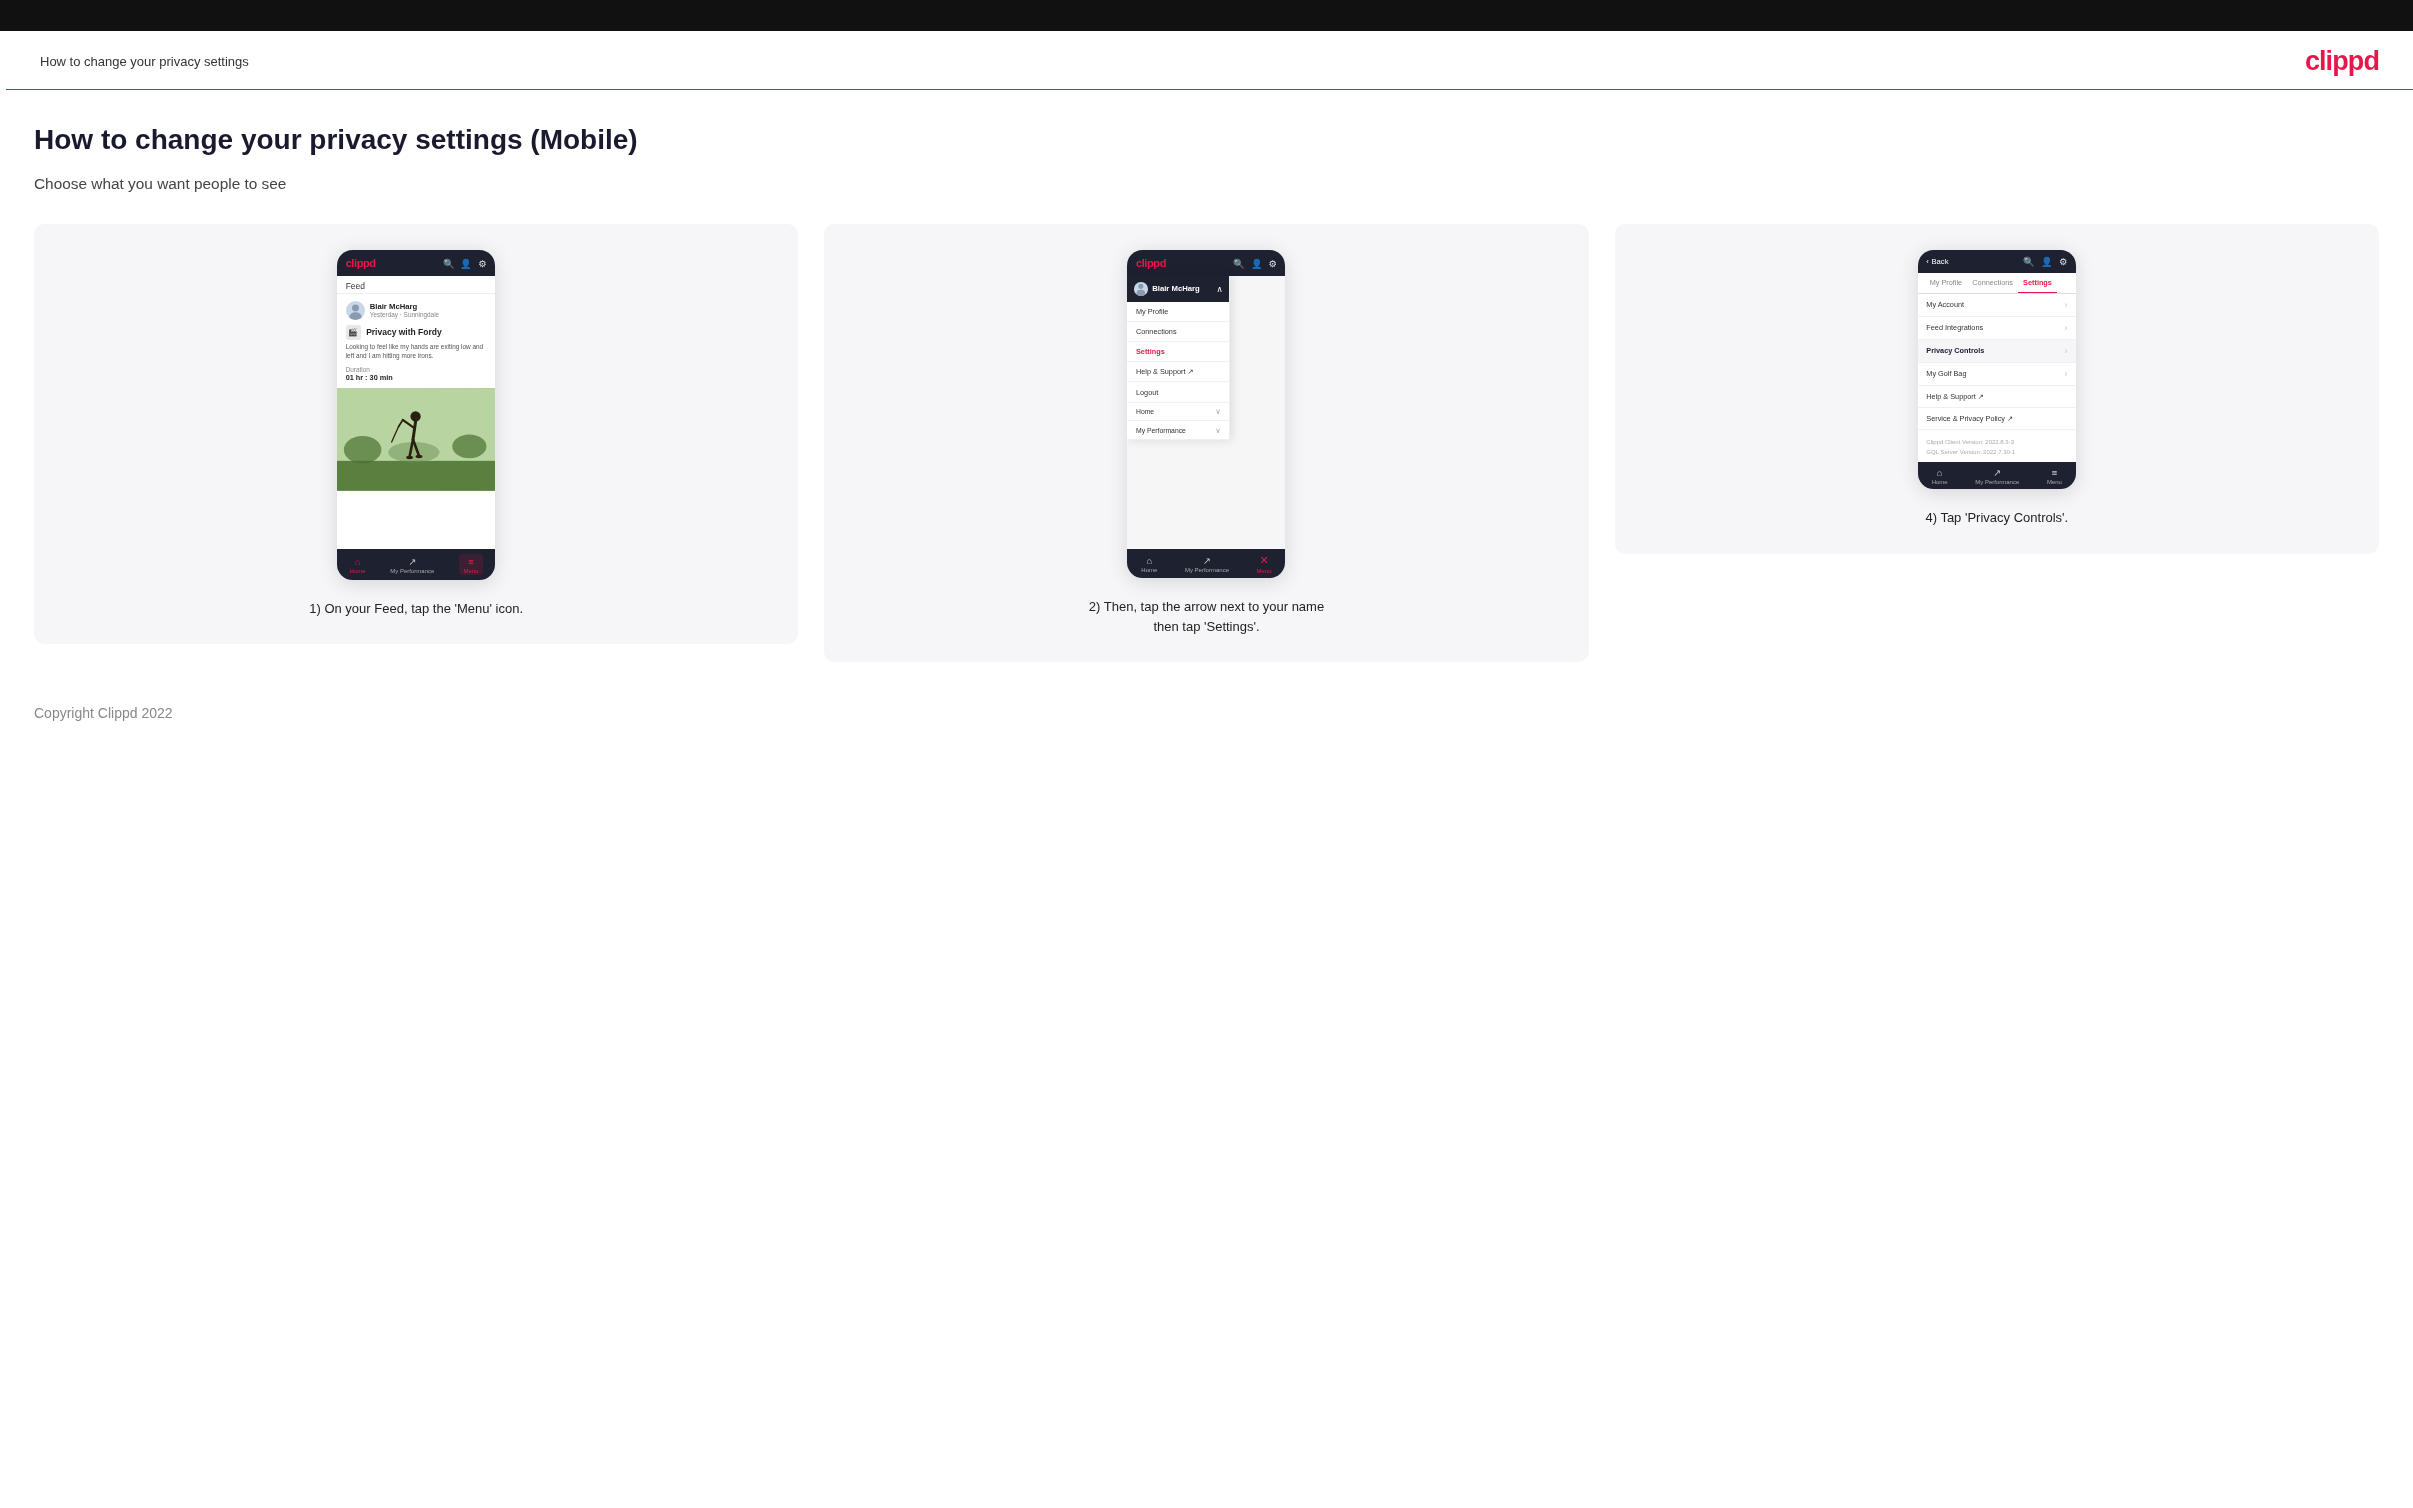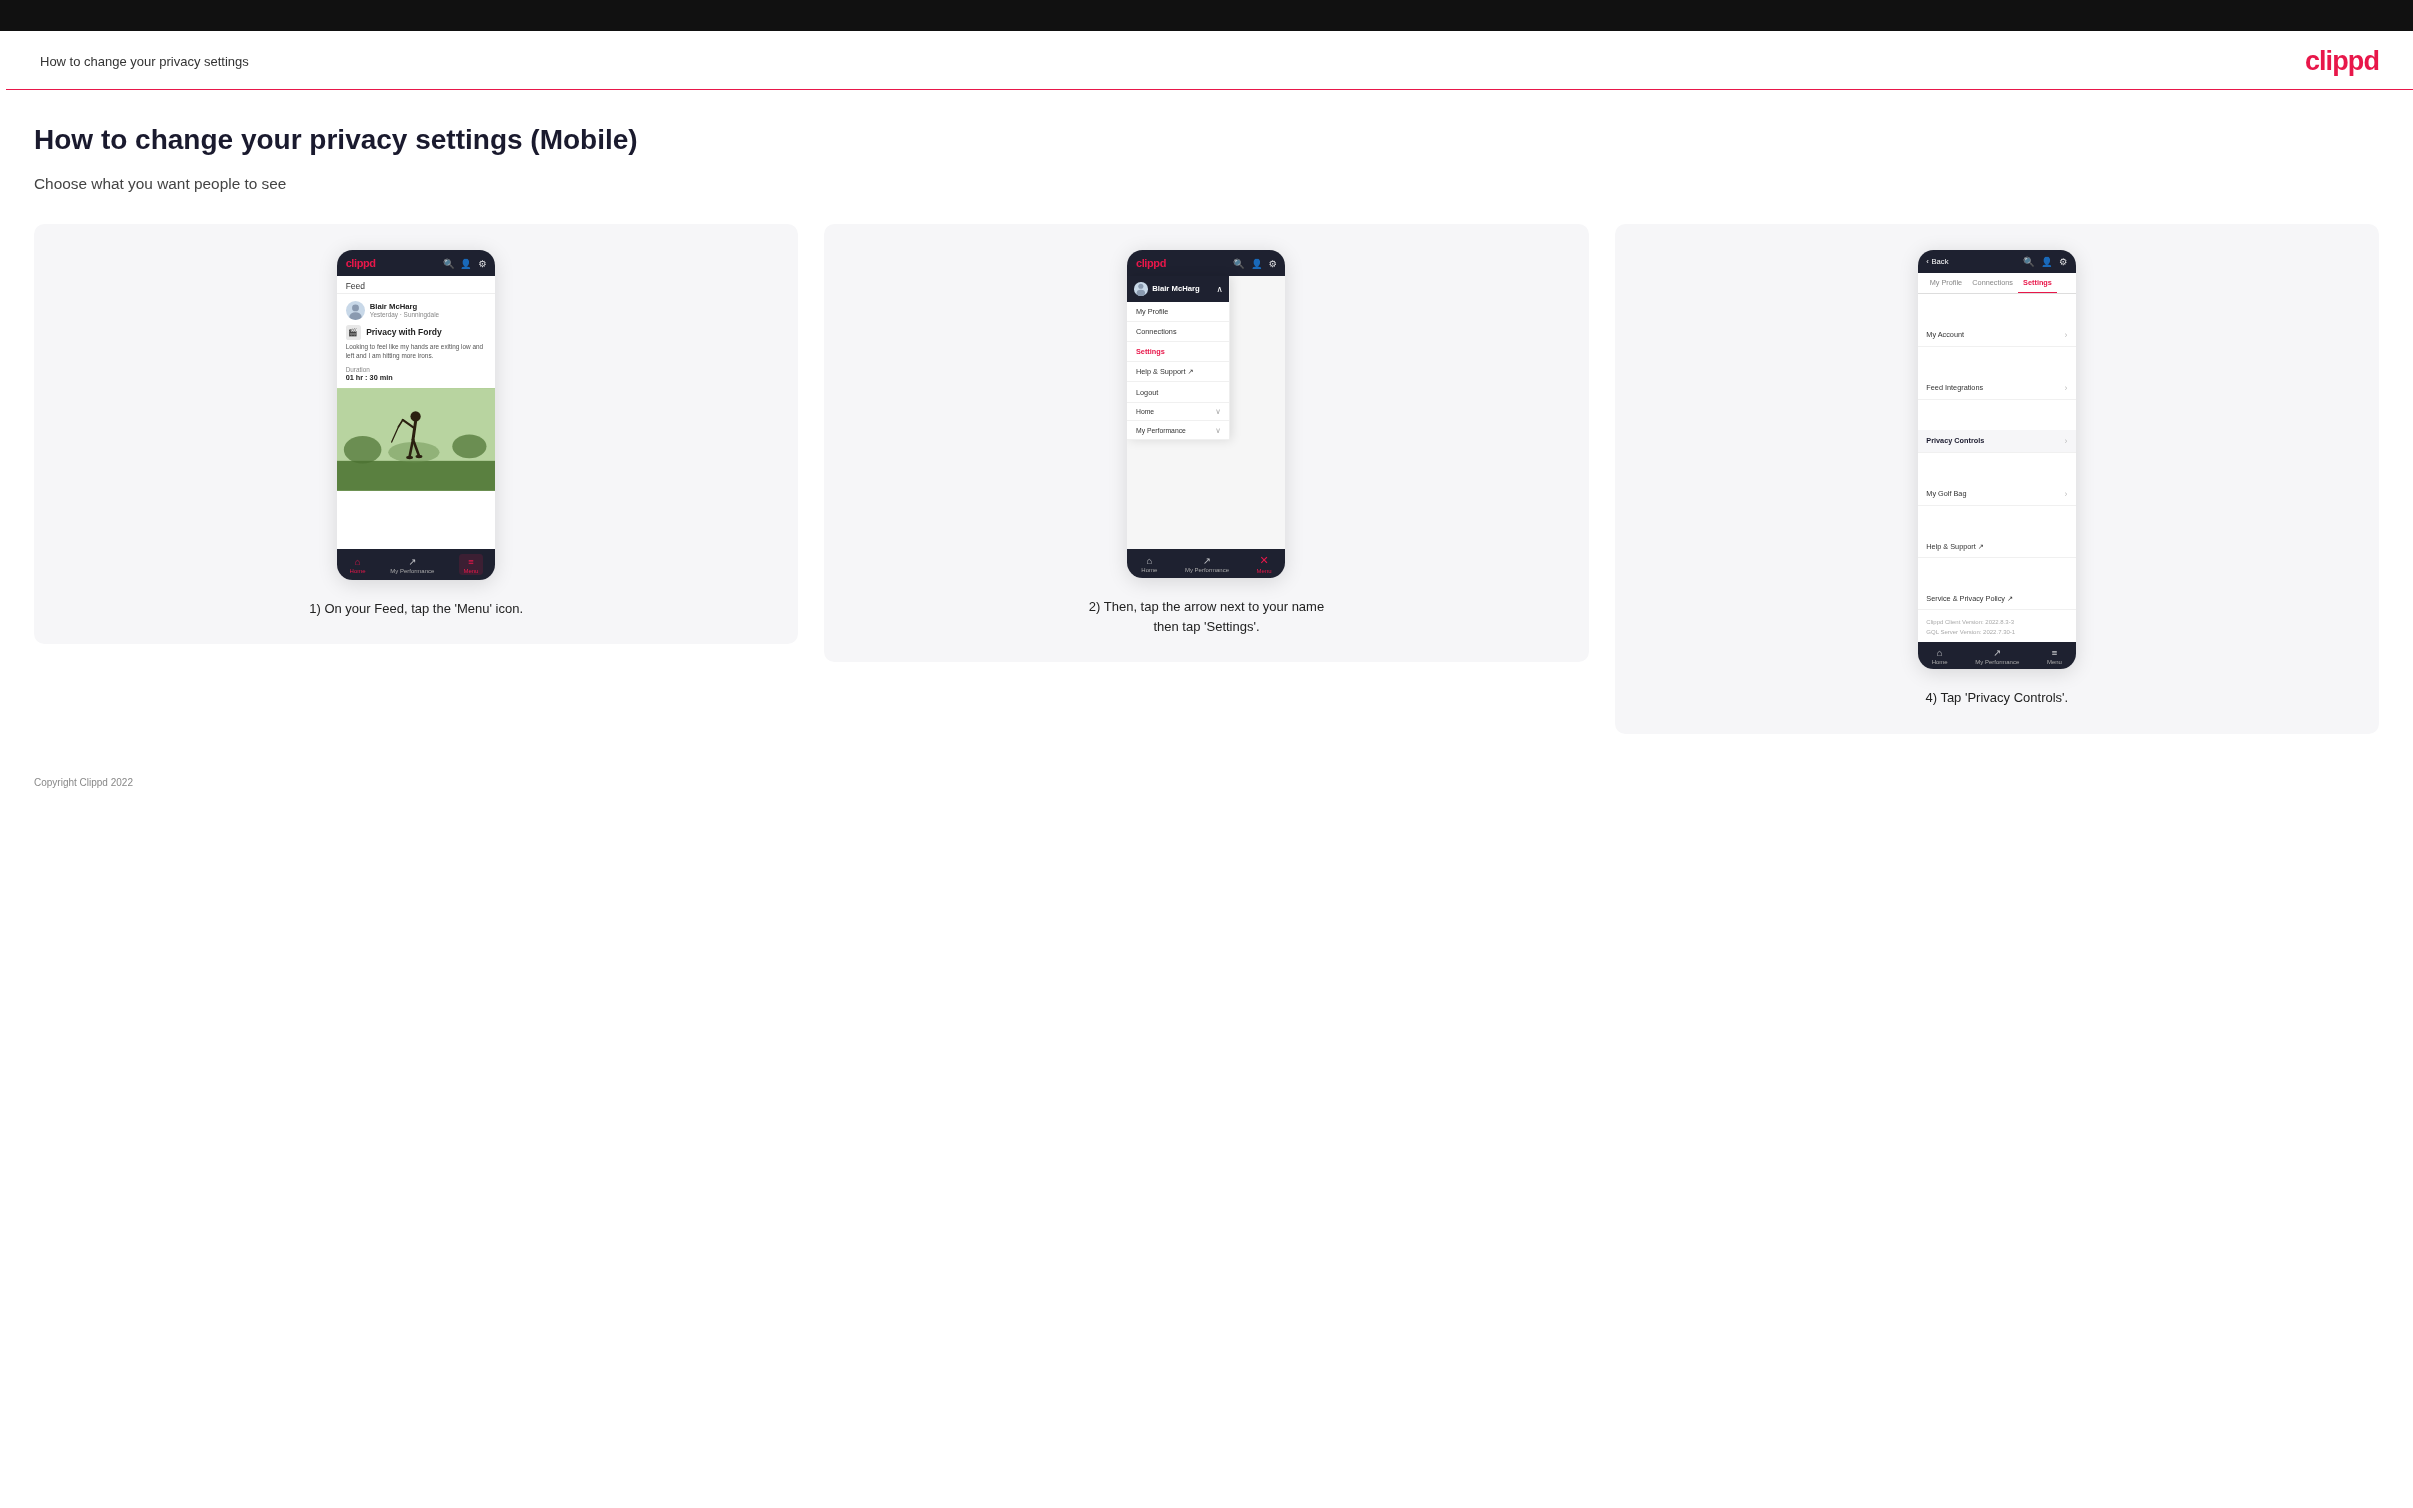--- a/index.html
+++ b/index.html
@@ -323,21 +323,20 @@
       font-weight: 600;
     }
     .settings-list-item {
       display: flex;
       align-items: center;
       justify-content: space-between;
       padding: 6px 8.5px;
       border-bottom: 0.9px solid #f0f0f0;
       font-size: 7.3px;
       color: #333;
-      margin-top: 30px;
     }
     .settings-list-item.highlighted {
       background: #f6f6f8;
     }
     .settings-chevron {
       font-size: 8.5px;
       color: #bbb;
     }
     .settings-version {
       padding: 8.5px 8.5px 4.3px 8.5px;
@@ -352,21 +351,21 @@
       color: #222;
       text-align: center;
       font-weight: 400;
       line-height: 1.5;
       max-width: 239px;
     }
 
     
     .footer {
       padding: 17px 34px 26px 34px;
-      font-size: 10px;
+      font-size: 14px;
       color: #888;
     }
 
     
     .golfer-svg {
       width: 100%;
       height: 100%;
     }
   </style>
 </head>

